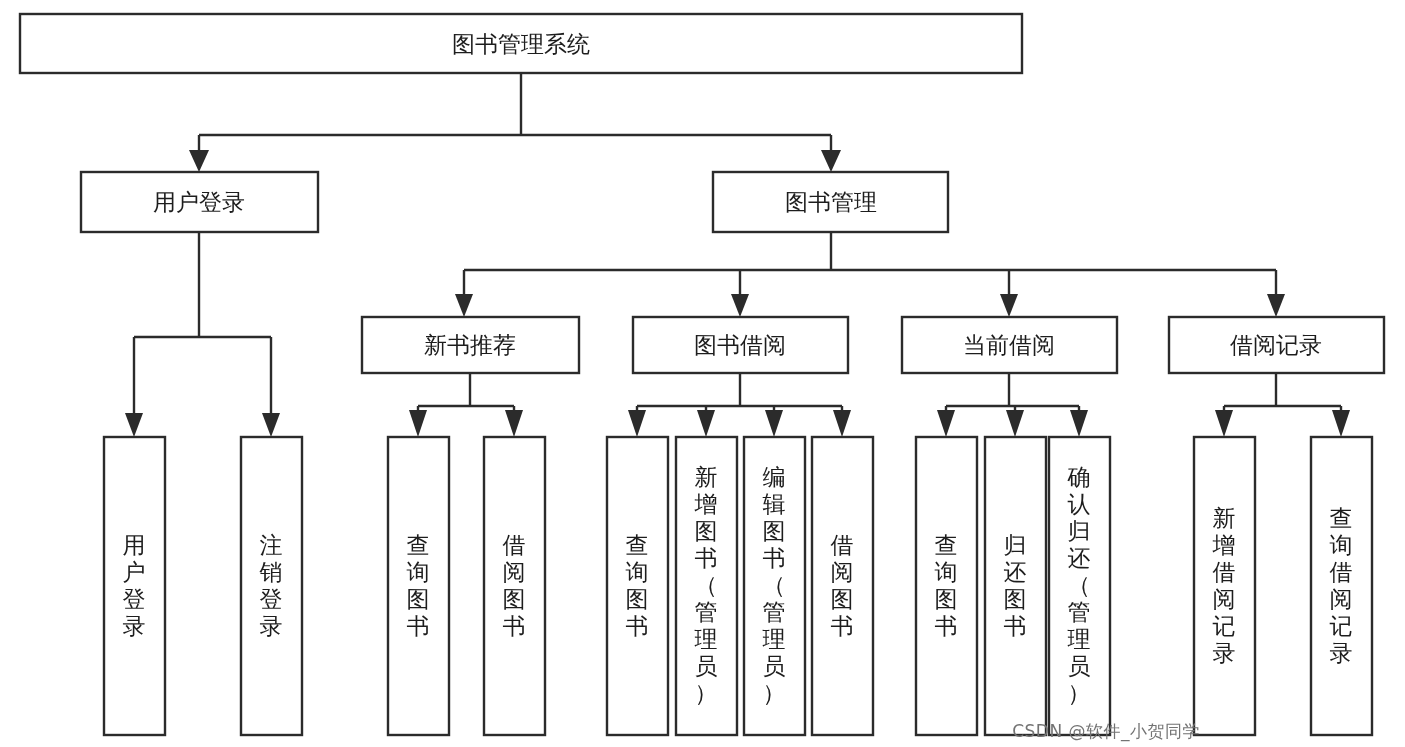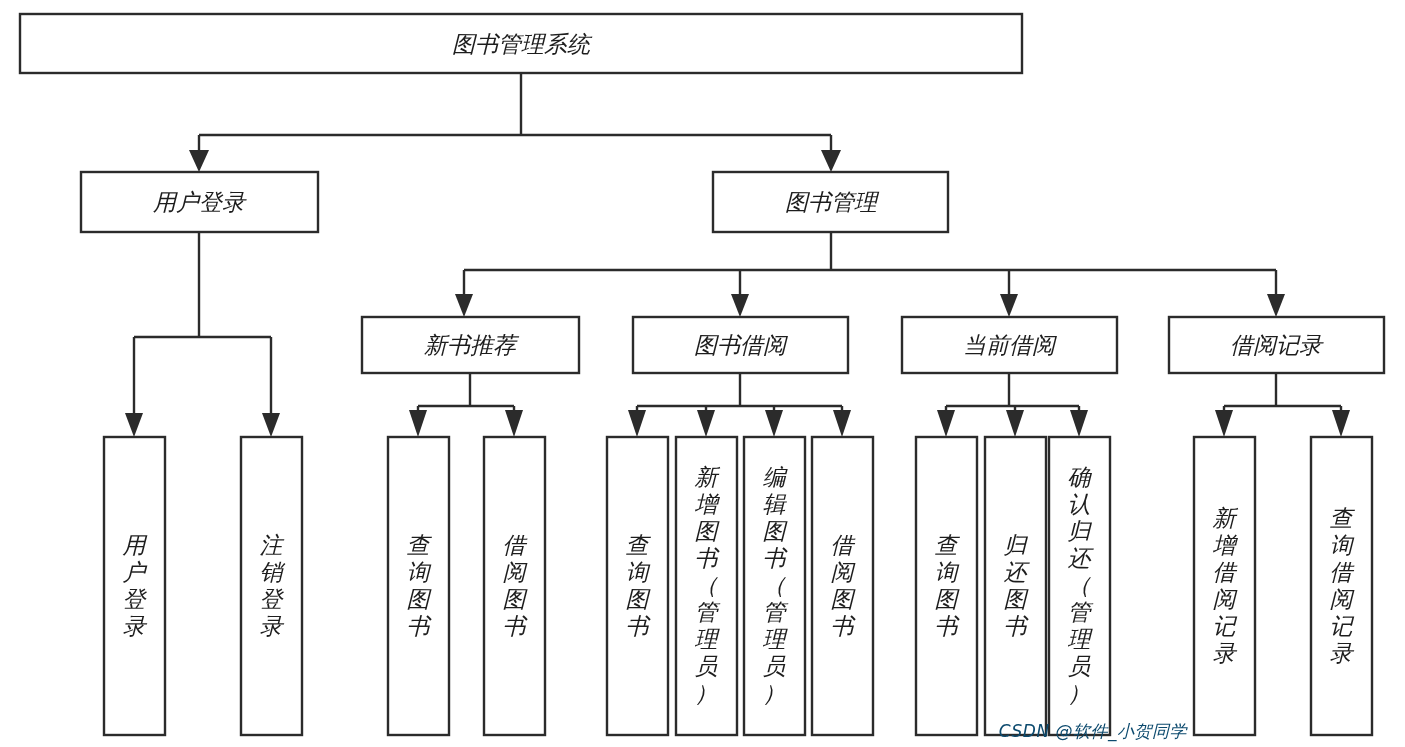--- a/index.html
+++ b/index.html
@@ -12,21 +12,20 @@
     width: 1405px;
     height: 747px;
     overflow: hidden;
     font-family: "DejaVu Sans", "Liberation Sans", sans-serif;
   }
   #diagram-root {
     position: relative;
     width: 1200px;
     height: 747px;
     background: #ffffff;
-    font-style: italic;
   }
   svg#diagram-svg {
     display: block;
     width: 1405px;
     height: 747px;
   }
   .node-box {
     fill: #ffffff;
     stroke: #2b2b2b;
     stroke-width: 2.4;
@@ -51,23 +50,23 @@
     font-size: 23px;
   }
   text.node-label.vertical {
     font-size: 23px;
   }
   text.node-label.vertical tspan {
     text-anchor: middle;
   }
   .watermark {
     position: absolute;
-    right: 13px;
+    right: 0;
     bottom: 4px;
-    color: #0c4a6e;
+    color: #737373;
     font-size: 17px;
     font-family: "DejaVu Sans", "Liberation Sans", sans-serif;
     white-space: nowrap;
     user-select: none;
     letter-spacing: 0.5px;
   }
 </style>
 </head>
 <body>
 

